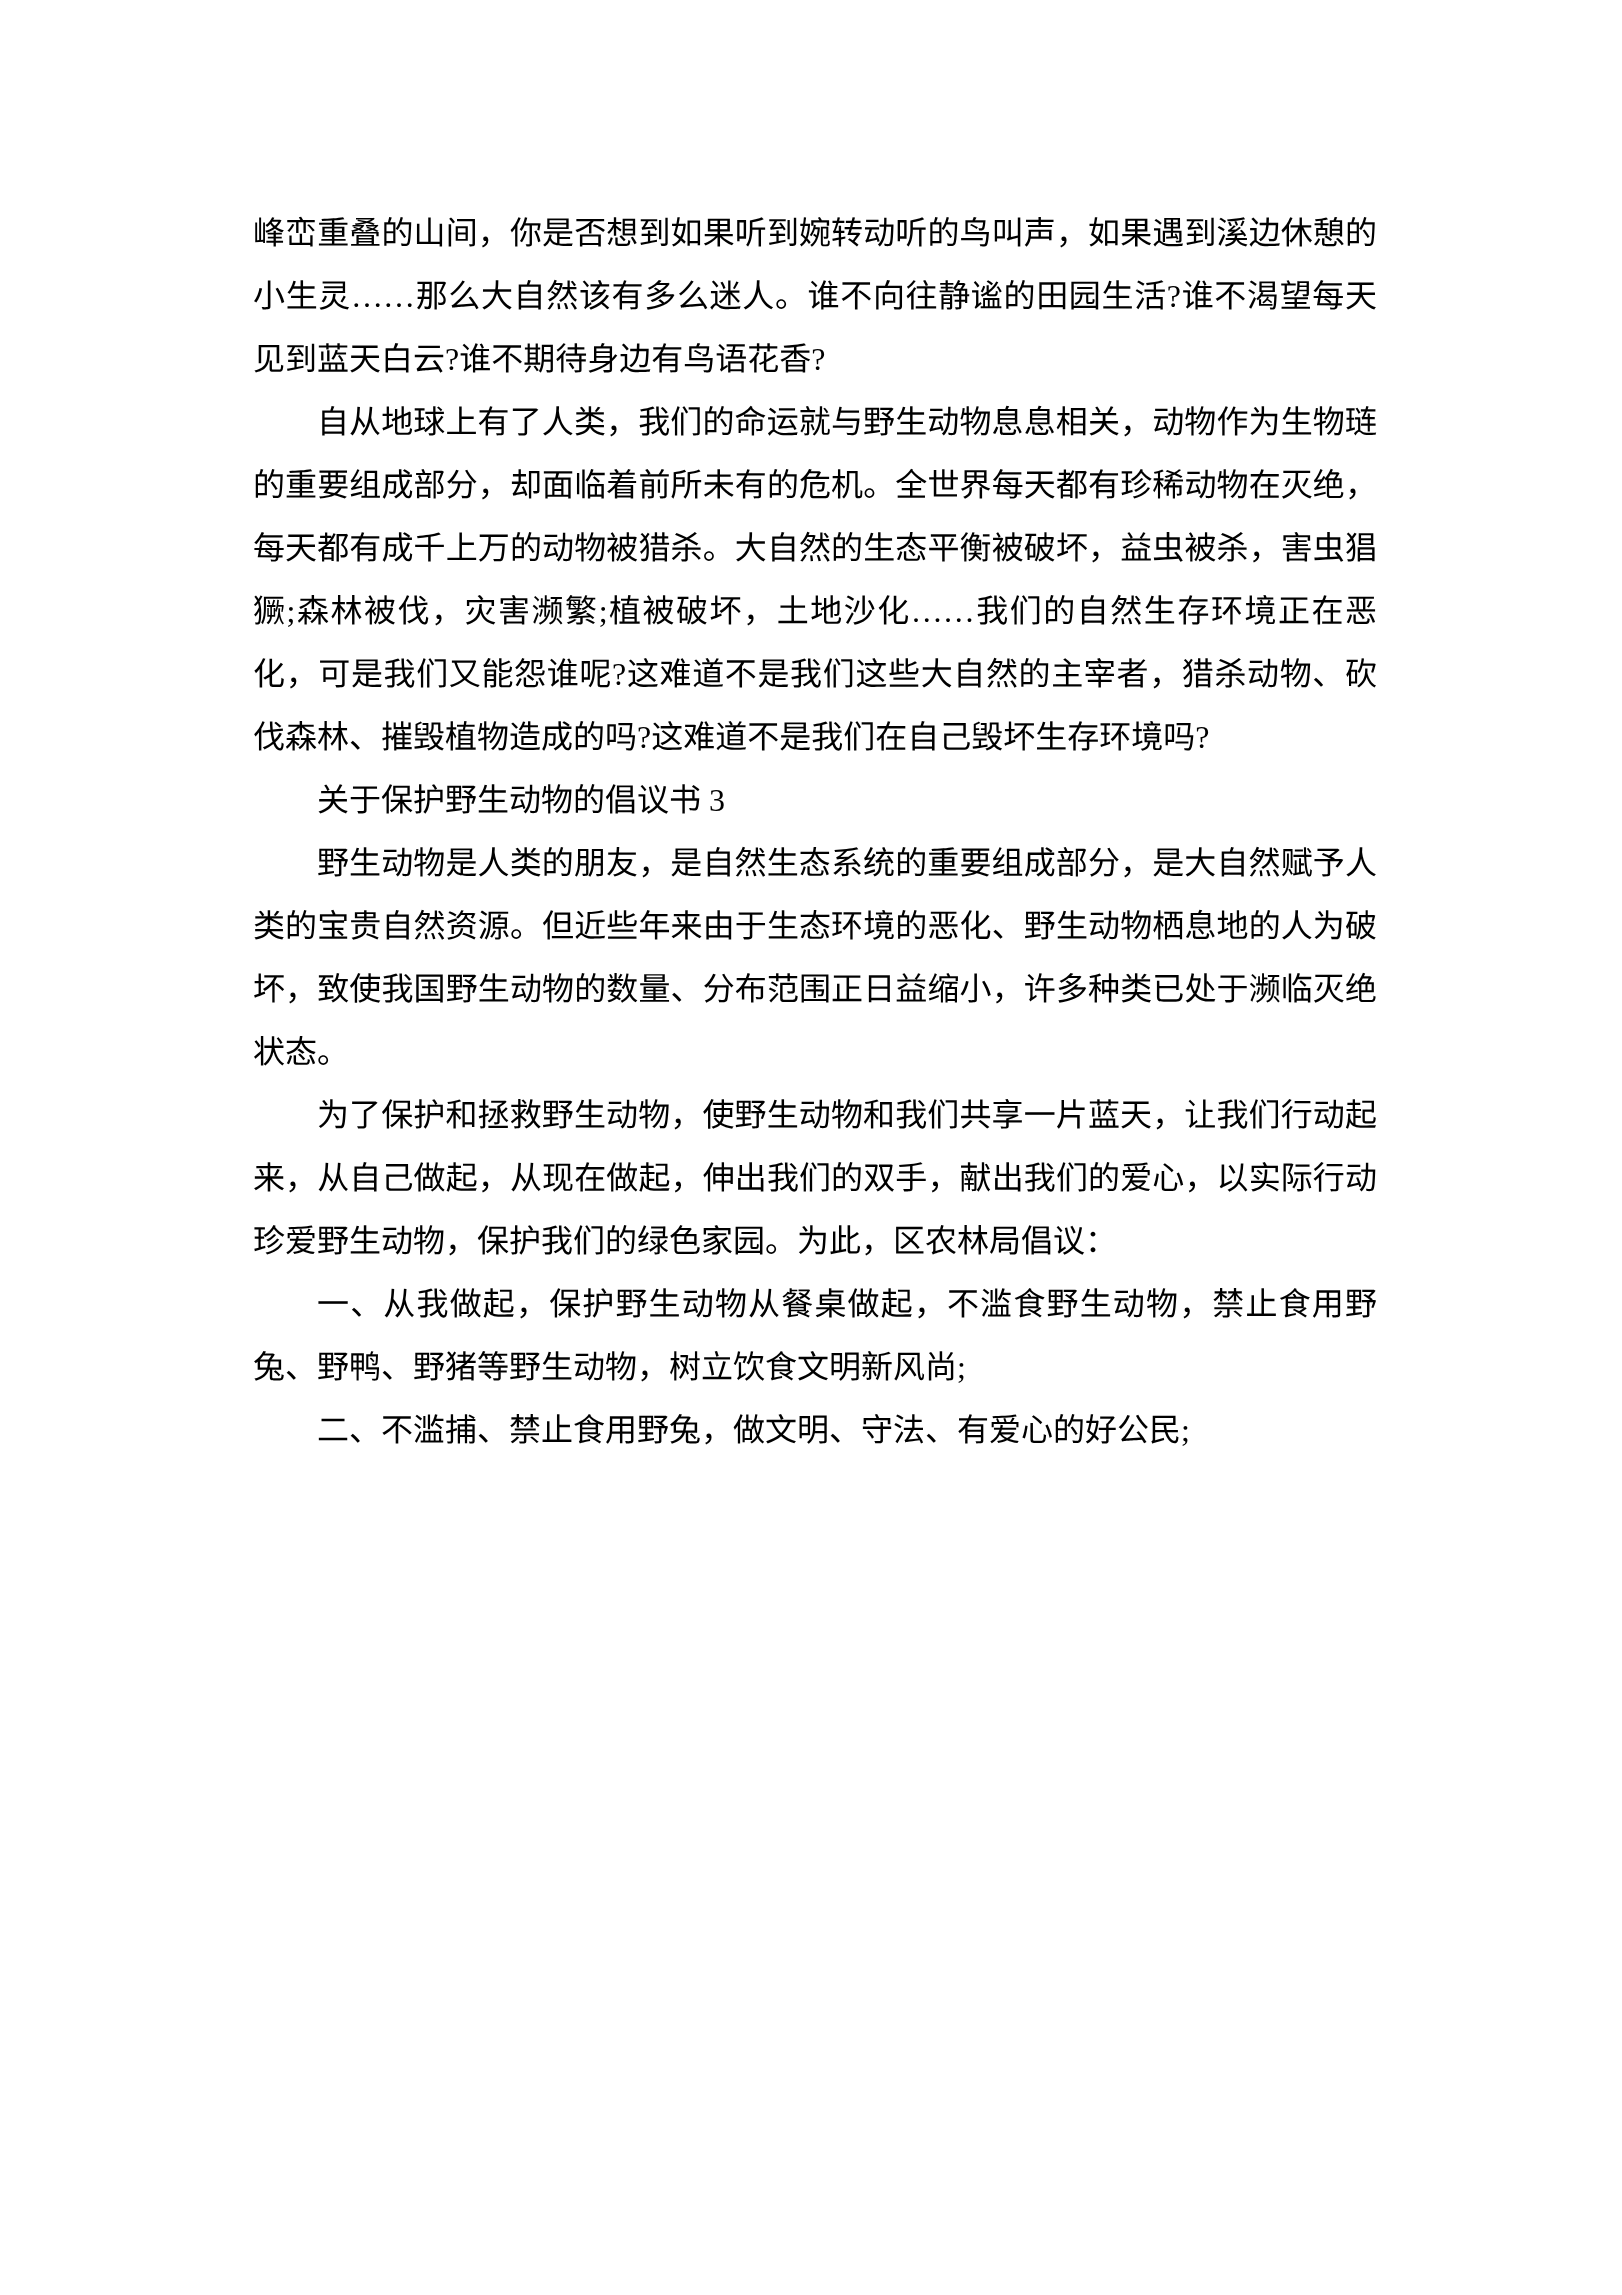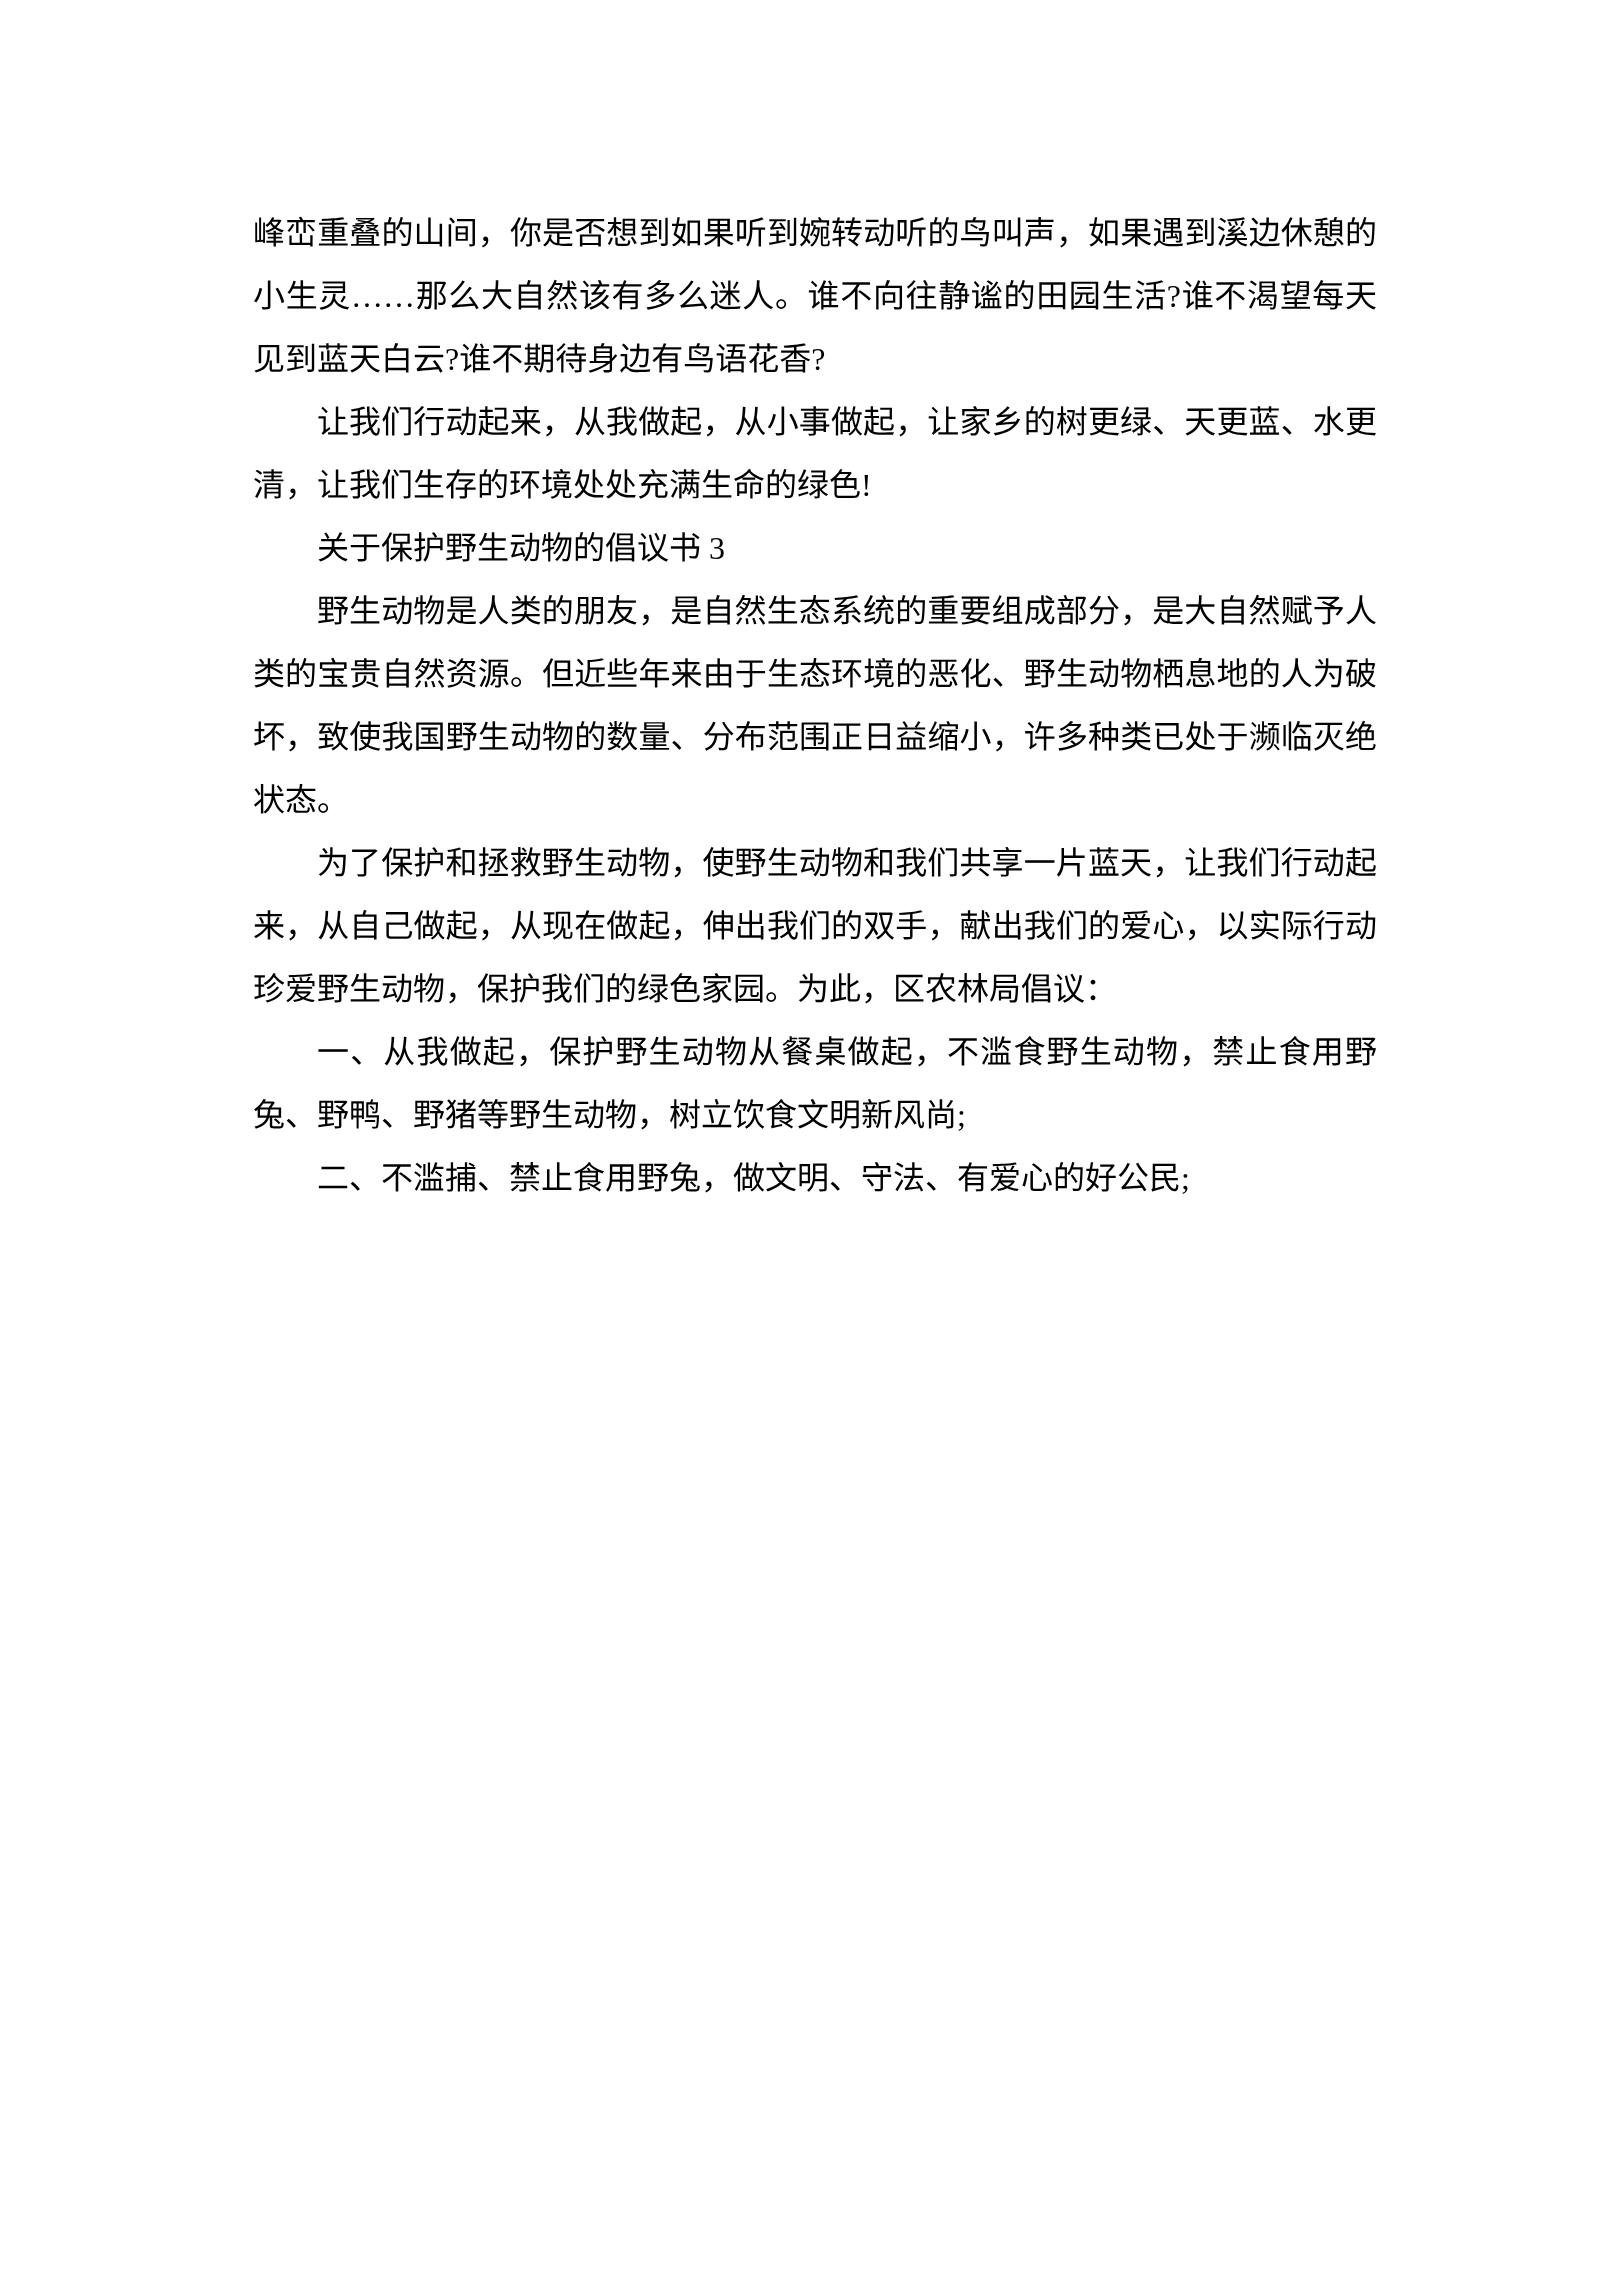--- a/index.html
+++ b/index.html
@@ -39,21 +39,21 @@
   .page-text p.indent {
     text-indent: 2em;
   }
 </style>
 </head>
 <body>
 
 <div class="page">
   <div class="page-text">
     <p>峰峦重叠的山间，你是否想到如果听到婉转动听的鸟叫声，如果遇到溪边休憩的小生灵……那么大自然该有多么迷人。谁不向往静谧的田园生活?谁不渴望每天见到蓝天白云?谁不期待身边有鸟语花香?</p>
-    <p class="indent">让我们行动起来，从我做起，从小事做起，让家乡的树更绿、天更蓝、水更清，让我们生存的环境处处充满生命的绿色!</p>
+    <p class="indent">自从地球上有了人类，我们的命运就与野生动物息息相关，动物作为生物琏的重要组成部分，却面临着前所未有的危机。全世界每天都有珍稀动物在灭绝，每天都有成千上万的动物被猎杀。大自然的生态平衡被破坏，益虫被杀，害虫猖獗;森林被伐，灾害濒繁;植被破坏，土地沙化……我们的自然生存环境正在恶化，可是我们又能怨谁呢?这难道不是我们这些大自然的主宰者，猎杀动物、砍伐森林、摧毁植物造成的吗?这难道不是我们在自己毁坏生存环境吗?</p>
     <p class="indent">关于保护野生动物的倡议书 3</p>
     <p class="indent">野生动物是人类的朋友，是自然生态系统的重要组成部分，是大自然赋予人类的宝贵自然资源。但近些年来由于生态环境的恶化、野生动物栖息地的人为破坏，致使我国野生动物的数量、分布范围正日益缩小，许多种类已处于濒临灭绝状态。</p>
     <p class="indent">为了保护和拯救野生动物，使野生动物和我们共享一片蓝天，让我们行动起来，从自己做起，从现在做起，伸出我们的双手，献出我们的爱心，以实际行动珍爱野生动物，保护我们的绿色家园。为此，区农林局倡议：</p>
     <p class="indent">一、从我做起，保护野生动物从餐桌做起，不滥食野生动物，禁止食用野兔、野鸭、野猪等野生动物，树立饮食文明新风尚;</p>
     <p class="indent">二、不滥捕、禁止食用野兔，做文明、守法、有爱心的好公民;</p>
   </div>
 </div>
 
 
 </body></html>

